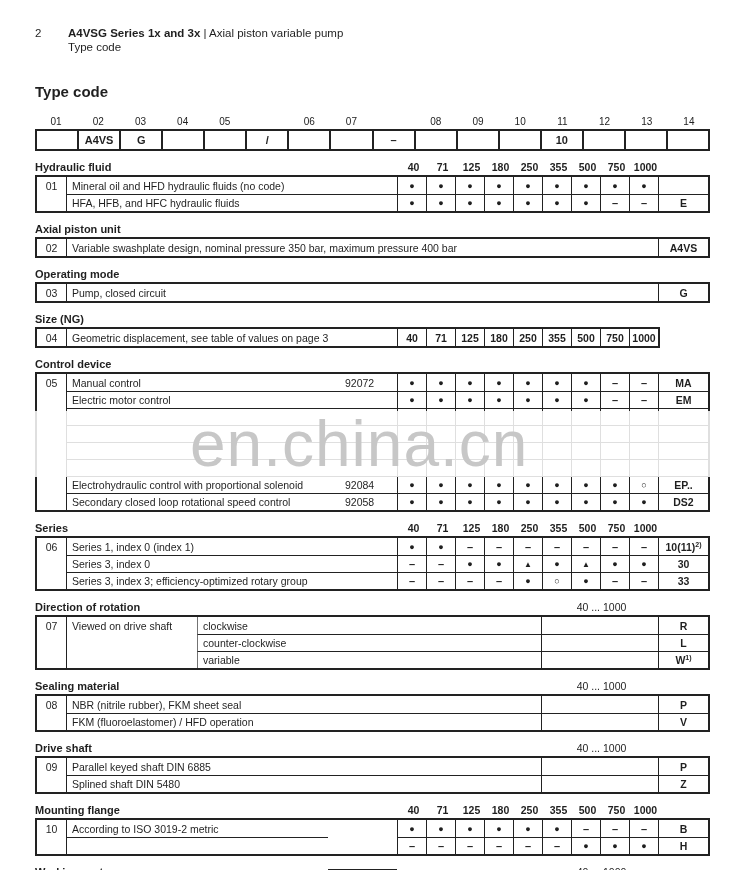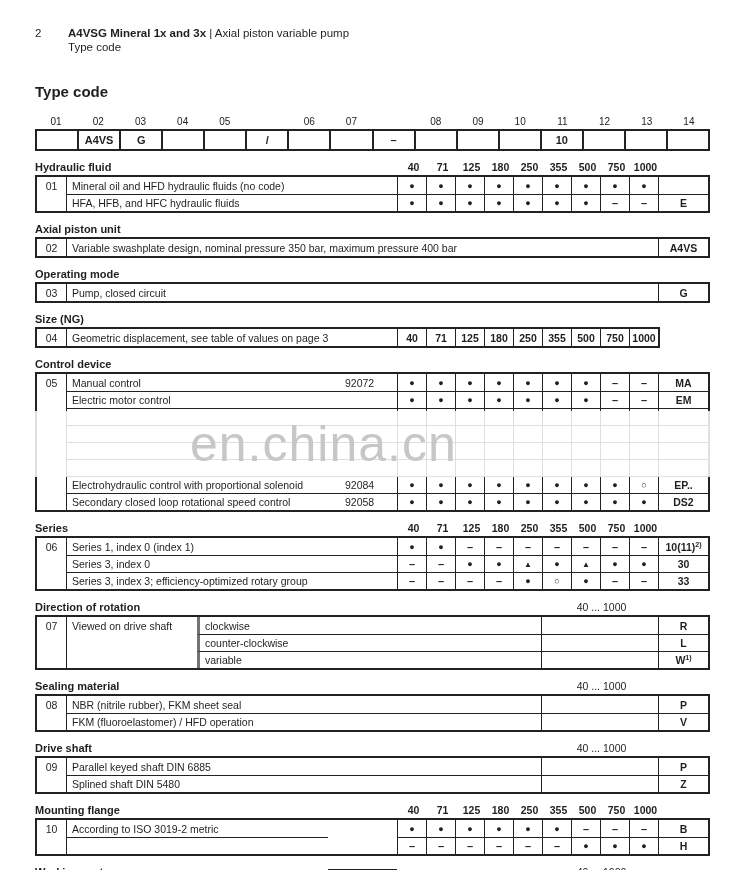--- a/index.html
+++ b/index.html
@@ -48,48 +48,48 @@
   .c-ds   { width: 54px; padding-left: 2px; }
   .c-desc-ctl { flex: 1; }
   .c-flsub { width: 69px; justify-content: flex-end; padding-right: 8px; margin-top: 32px; }
   .c-av   { width: 29px; border-left: 1px solid #222; justify-content: center; }
   .c-size { width: 29px; border-left: 1px solid #222; justify-content: center;
             font-weight: bold; font-size: 10.5px; }
   .c-code { width: 50px; border-left: 1px solid #222; justify-content: center;
             font-weight: bold; }
   .c-empty { width: 117px; border-left: 1px solid #222; }
   .c-sub  { width: 130px; padding-left: 5px; text-align: right; }
-  .c-opt  { flex: 1; border-left: 3px solid #737373; padding-left: 5px; }
+  .c-opt  { flex: 1; border-left: 1px solid #737373; padding-left: 5px; }
   .c-code sup { font-size: 7px; line-height: 1; margin-top: -5px; }
 
   .sym-dot    { font-size: 9px; }
   .sym-circle { font-size: 9px; }
   .sym-tri    { font-size: 8px; }
   .sym-dash   { font-size: 11px; font-weight: bold; }
 
   
   .watermark-band {
     position: absolute; left: -37px; top: 37px; width: 752px; height: 66px;
     background: rgba(255,255,255,0.86); z-index: 3;
     display: flex; align-items: center;
   }
   .watermark-text {
-    margin-left: 190px; font-size: 50px; line-height: 60px;
+    margin-left: 190px; font-size: 64px; line-height: 60px;
     color: #c7c7c7; letter-spacing: 1px;
   }
 </style>
 </head>
 <body>
 
 <div class="page">
   <div class="content">
 
     <div class="doc-header">
       <span class="page-num">2</span>
-      <span><span class="doc-title-bold">A4VSG Mineral 1x and 3x</span><span> | </span><span>Axial piston variable pump</span></span>
+      <span><span class="doc-title-bold">A4VSG Series 1x and 3x</span><span> | </span><span>Axial piston variable pump</span></span>
     </div>
     <div class="doc-sub">Type code</div>
 
     <div class="heading">Type code</div>
 
     <div class="tc-table">
       <div class="tc-labels">
           <span>01</span>
           <span>02</span>
           <span>03</span>

